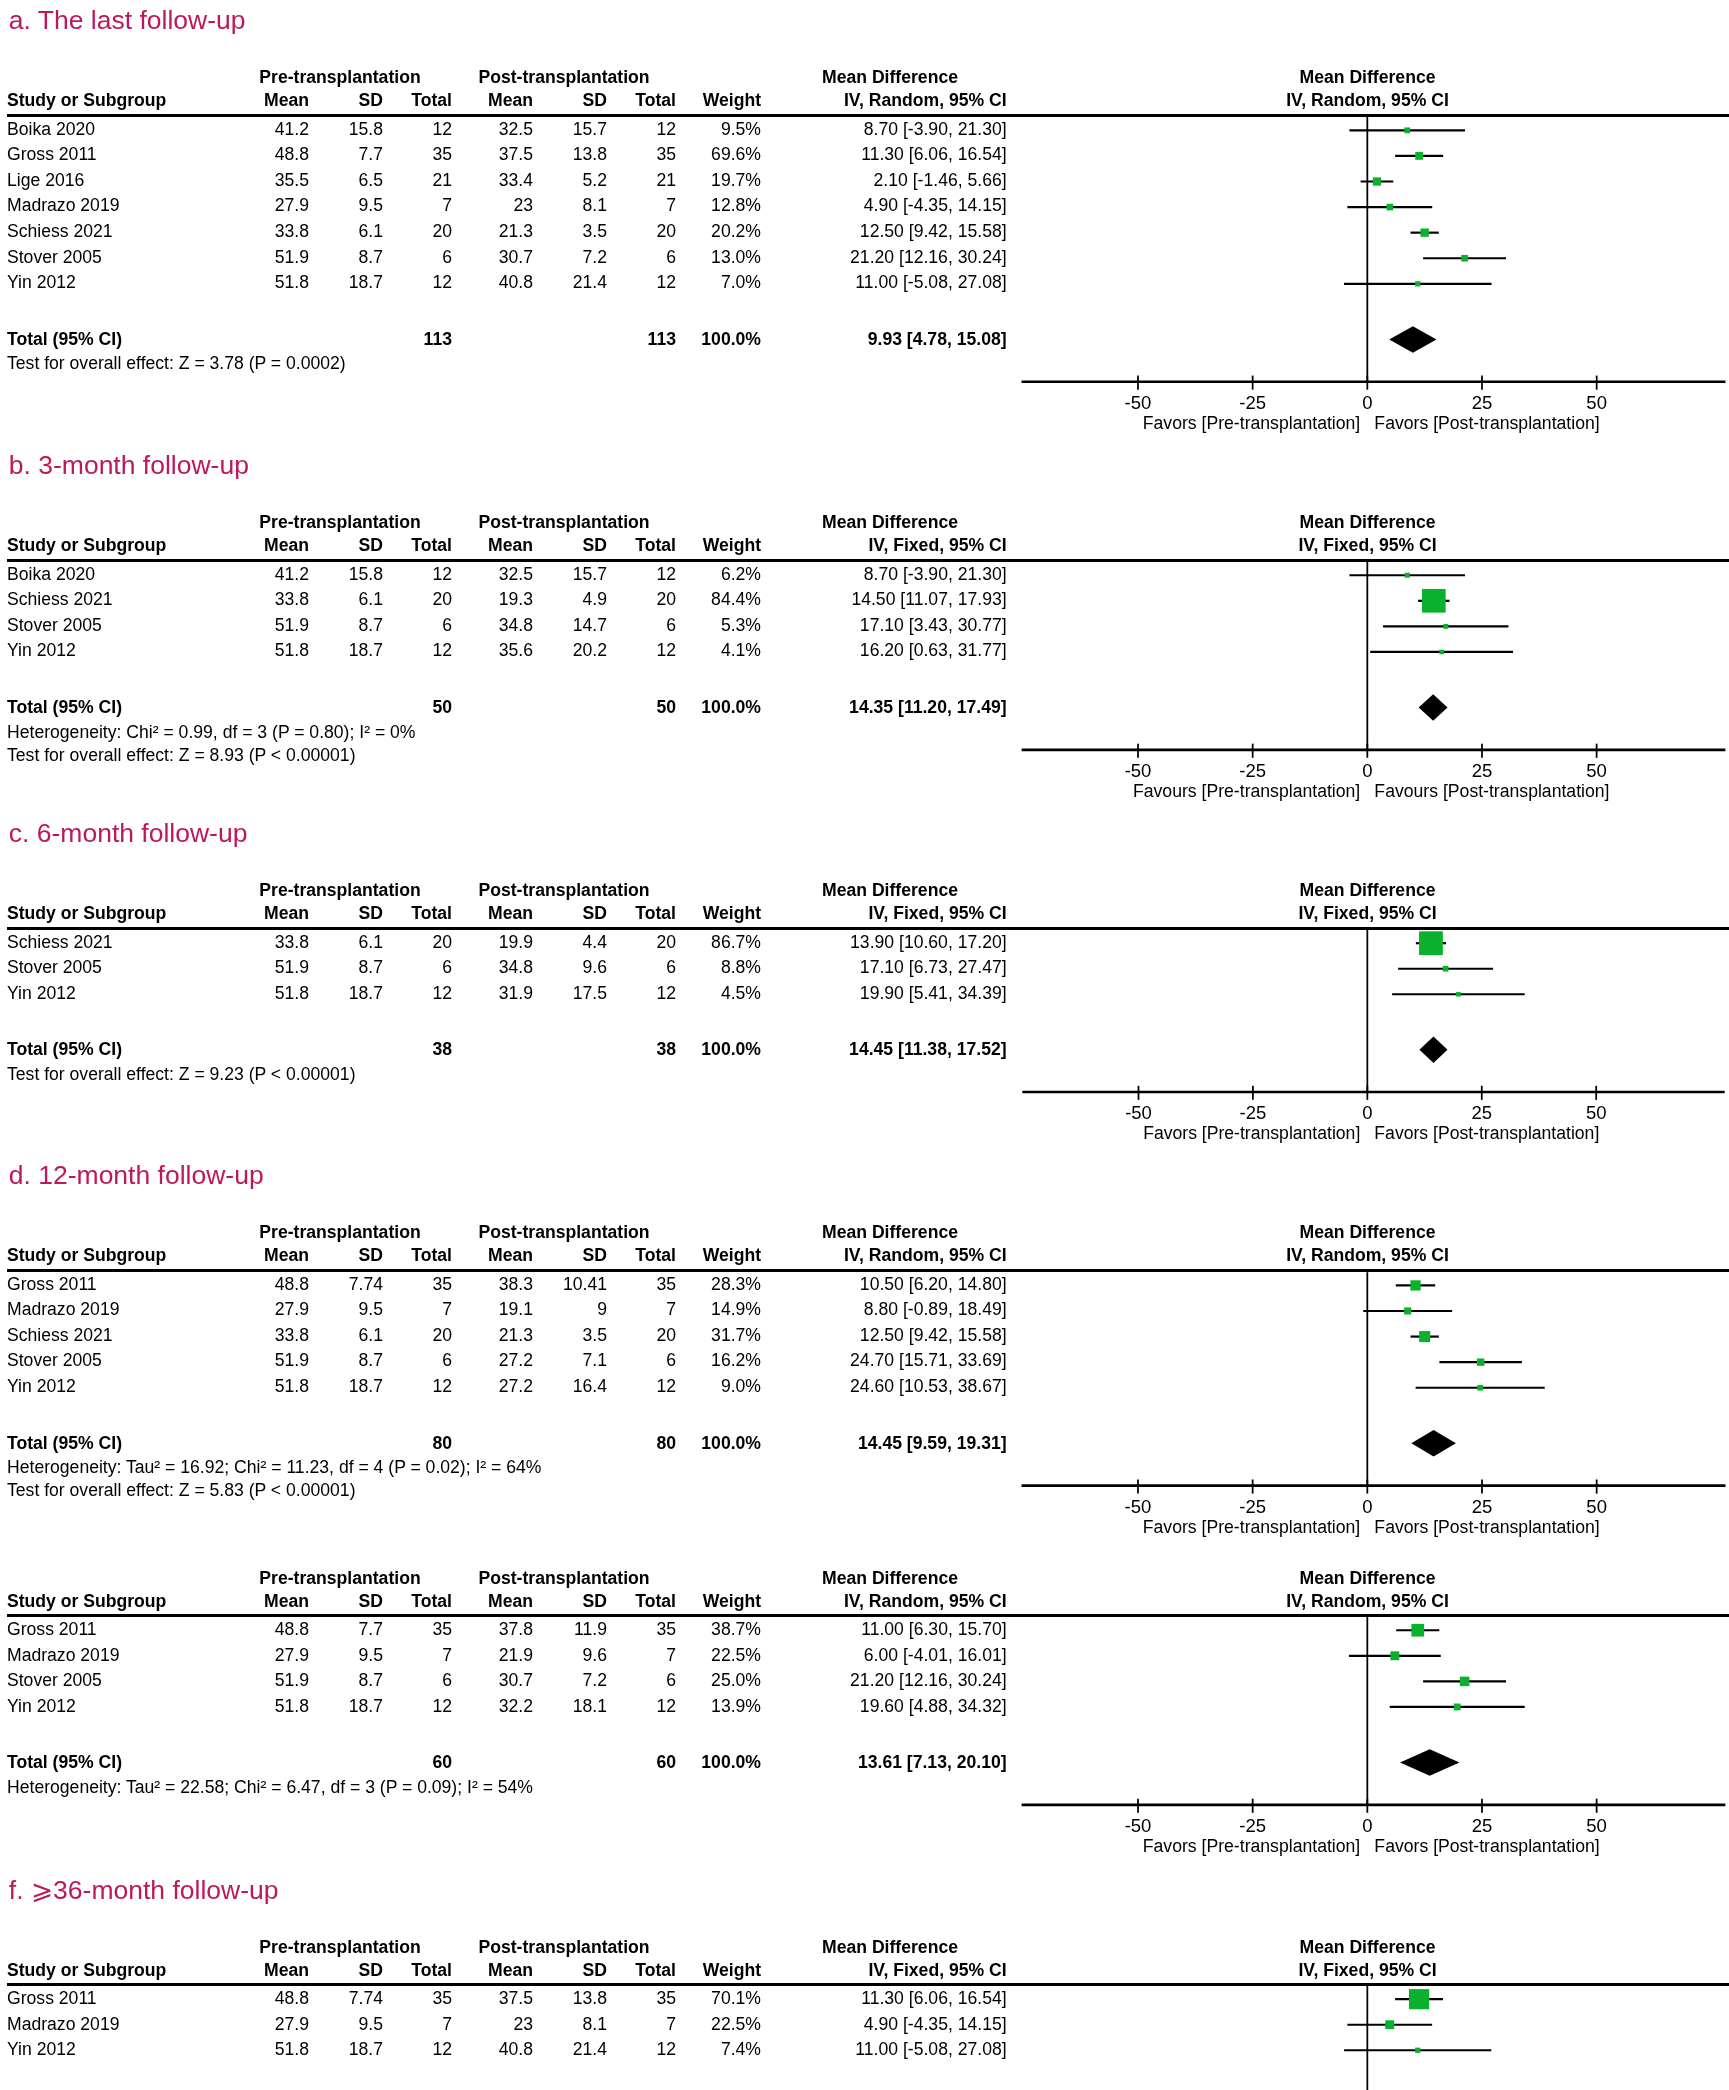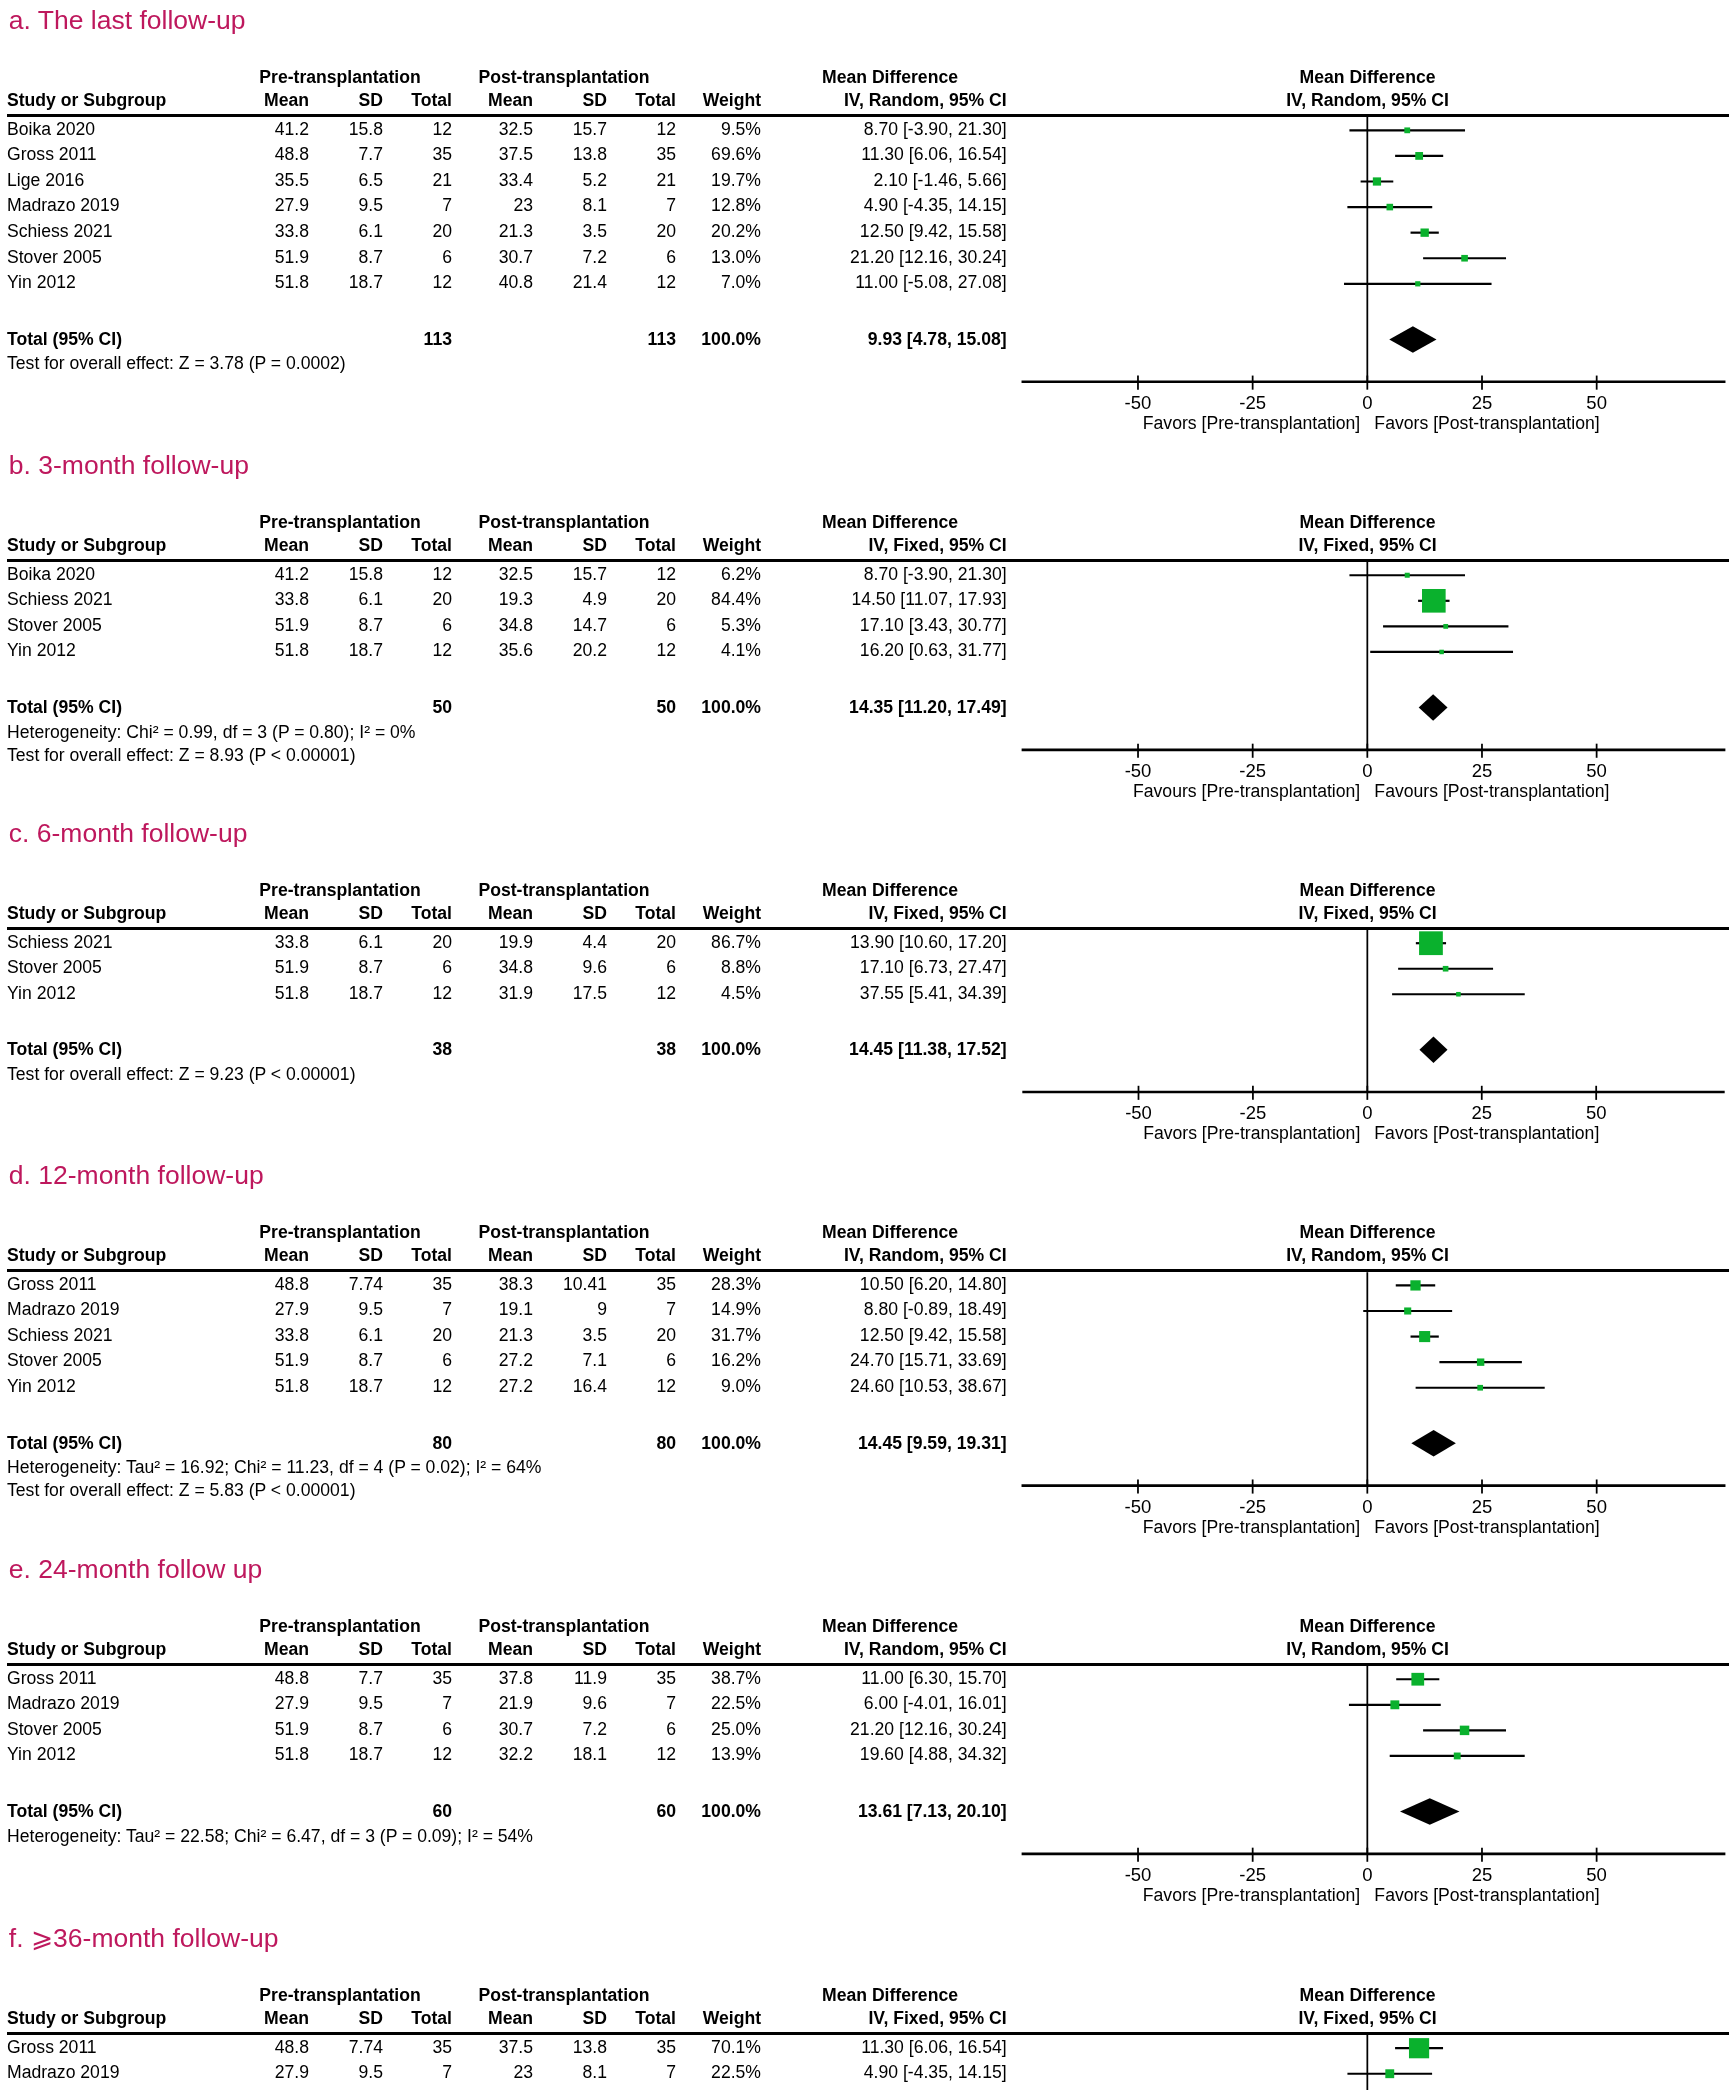--- a/index.html
+++ b/index.html
@@ -325,21 +325,21 @@
             <div class="rowcell r">8.8%</div>
             <div class="rowcell r ci">17.10 [6.73, 27.47]</div>
             <div class="rowcell ">Yin 2012</div>
             <div class="rowcell r">51.8</div>
             <div class="rowcell r">18.7</div>
             <div class="rowcell r">12</div>
             <div class="rowcell r">31.9</div>
             <div class="rowcell r">17.5</div>
             <div class="rowcell r">12</div>
             <div class="rowcell r">4.5%</div>
-            <div class="rowcell r ci">37.55 [5.41, 34.39]</div>
+            <div class="rowcell r ci">19.90 [5.41, 34.39]</div>
           </div>
           <div class="gap"></div>
           <div class="tbl totrow">
             <div class="rowcell b">Total (95% CI)</div>
             <div class="rowcell "></div>
             <div class="rowcell "></div>
             <div class="rowcell b r">38</div>
             <div class="rowcell "></div>
             <div class="rowcell "></div>
             <div class="rowcell b r">38</div>
@@ -485,21 +485,20 @@
           <line x1="526" y1="235" x2="526" y2="251" stroke="#000000" stroke-width="2"></line>
           <text x="526" y="273" text-anchor="middle" font-size="21" fill="#000">25</text>
           <line x1="656" y1="235" x2="656" y2="251" stroke="#000000" stroke-width="2"></line>
           <text x="656" y="273" text-anchor="middle" font-size="21" fill="#000">50</text>
           <text x="388" y="296" text-anchor="end" font-size="20" fill="#000">Favors [Pre-transplantation]</text>
           <text x="404" y="296" text-anchor="start" font-size="20" fill="#000">Favors [Post-transplantation]</text>
         </svg>
       </div>
     </div>
     <div class="panel">
-      <div class="panel-title">e. 24-month follow up</div>
       <div class="hdr-row">
         <div class="tbl">
           <div class="cell c" style="grid-column: span 1;"></div>
           <div class="cell c b" style="grid-column: span 3;">Pre-transplantation</div>
           <div class="cell c b" style="grid-column: span 3;">Post-transplantation</div>
           <div class="cell c" style="grid-column: span 1;"></div>
           <div class="cell c b" style="grid-column: span 1;">Mean Difference</div>
           <div class="cell b">Study or Subgroup</div>
           <div class="cell b r">Mean</div>
           <div class="cell b r">SD</div>

